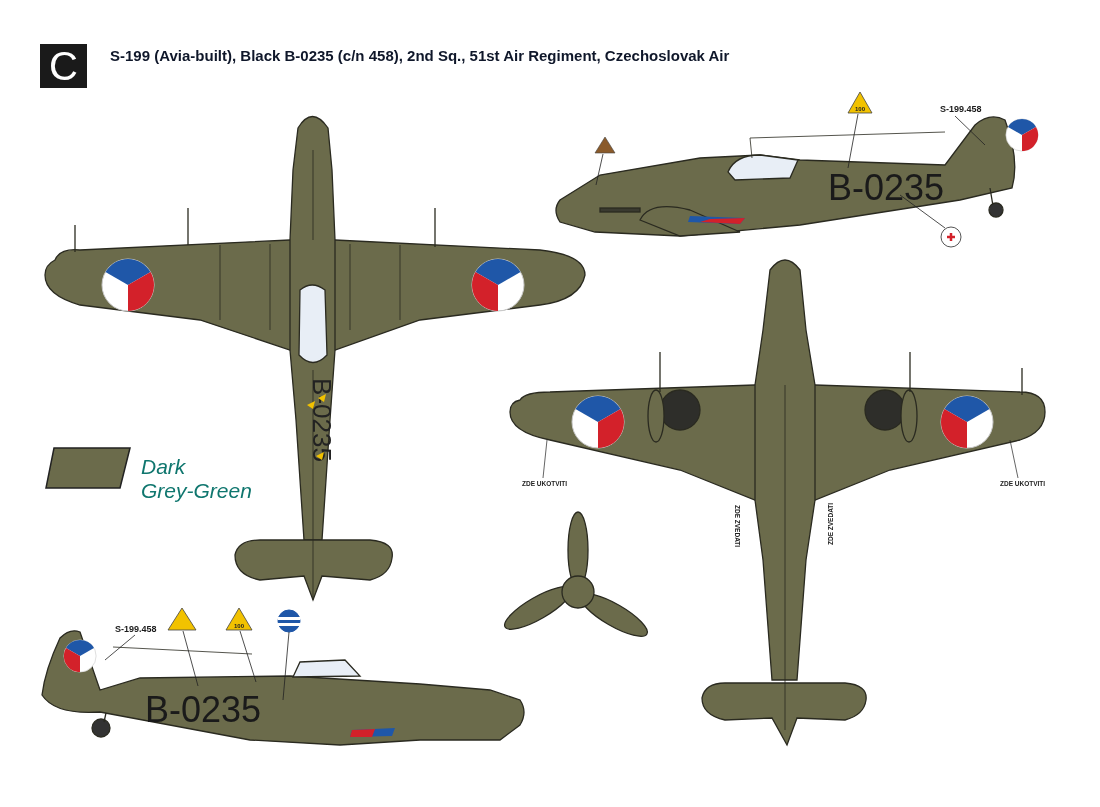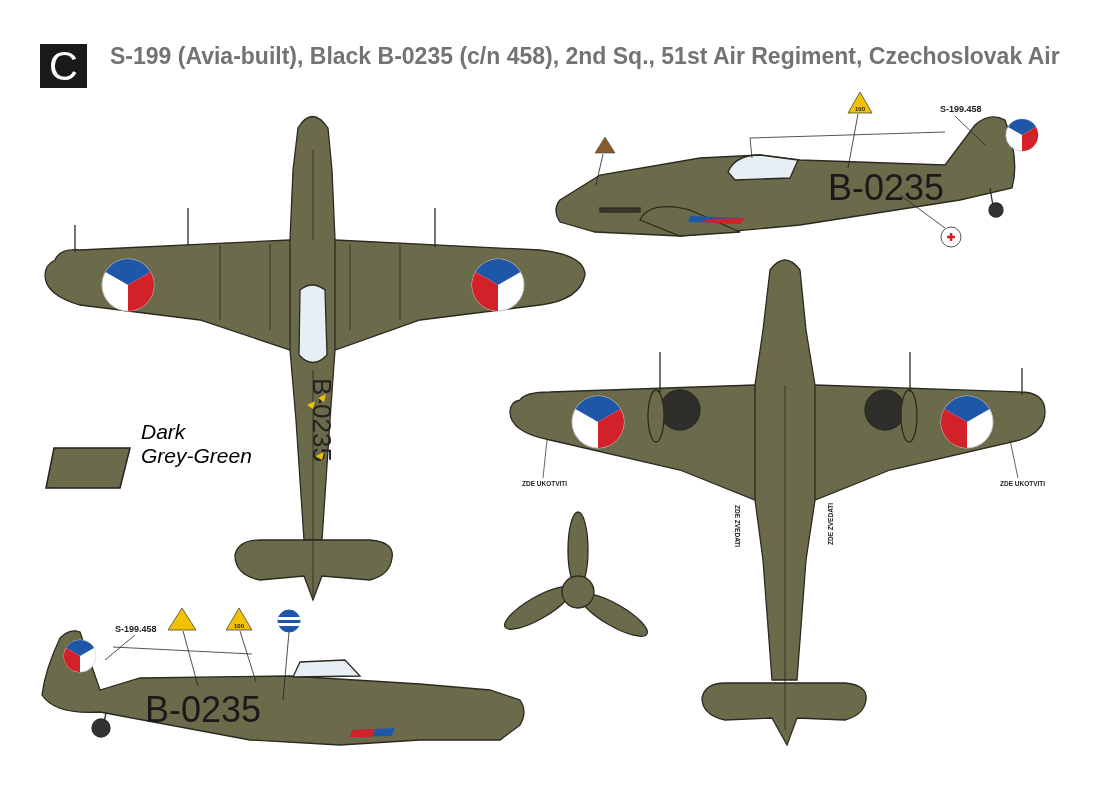--- a/index.html
+++ b/index.html
@@ -1,21 +1,21 @@
 <!DOCTYPE html>
 <html><head>
 <meta charset="utf-8">
 <style>
   html,body{margin:0;padding:0;background:#ffffff;}
   body{width:1100px;height:807px;position:relative;overflow:hidden;font-family:"Liberation Sans",sans-serif;}
   .badge{position:absolute;left:40px;top:44px;width:47px;height:44px;background:#1a1a1a;color:#fff;font-family:"Liberation Sans",sans-serif;font-size:40px;line-height:44px;text-align:center;}
-  .title{position:absolute;left:110px;top:44px;width:960px;font-family:"Liberation Sans",sans-serif;font-weight:bold;font-size:23px;line-height:24px;color:#737373;}
+  .title{position:absolute;left:110px;top:44px;width:960px;font-family:"Liberation Sans",sans-serif;font-weight:bold;font-size:15px;line-height:24px;color:#0f172a;}
   .title span{display:block;}
   .legend-swatch{position:absolute;left:44px;top:446px;}
-  .legend-label{position:absolute;left:141px;top:420px;font-family:"Liberation Sans",sans-serif;font-style:italic;font-size:21px;line-height:24px;color:#000000;}
+  .legend-label{position:absolute;left:141px;top:455px;font-family:"Liberation Sans",sans-serif;font-style:italic;font-size:21px;line-height:24px;color:#0f766e;}
   .legend-label span{display:block;}
   svg.layer{position:absolute;left:0;top:0;}
   .lbl{font-family:"Liberation Sans",sans-serif;font-weight:bold;}
 </style>
 </head>
 <body>
 
 <div class="badge">C</div>
 <div class="title">
   <span>S-199 (Avia-built), Black B-0235 (c/n 458), 2nd Sq., 51st Air Regiment, Czechoslovak Air</span>

